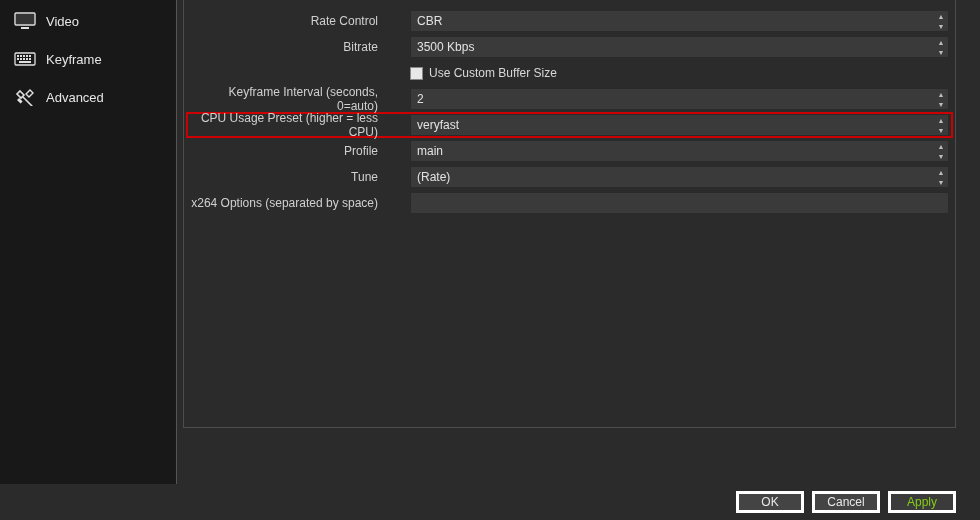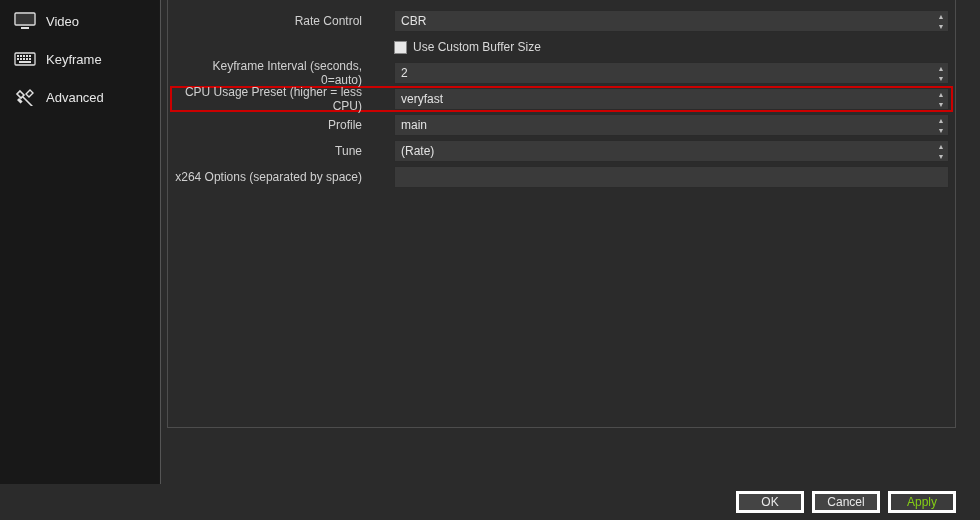--- a/index.html
+++ b/index.html
@@ -15,21 +15,21 @@
     display: flex;
     flex-direction: column;
     width: 980px; height: 520px;
   }
   .top {
     display: flex;
     flex: 1 1 auto;
     min-height: 0;
   }
   .sidebar {
-    width: 160px;
+    width: 176px;
     background: #181818;
     padding-top: 2px;
     border-right: 1px solid #1a1a1a;
   }
   .side-item {
     display: flex;
     align-items: center;
     gap: 10px;
     padding: 10px 12px 10px 14px;
     cursor: pointer;
@@ -212,20 +212,32 @@
               <div class="combo">
                 <span class="combo-val">CBR</span>
                 <div class="stepper">
                   <div class="step-up">▲</div>
                   <div class="step-down">▼</div>
                 </div>
               </div>
             </div>
           </div>
 
+          <div class="row">
+            <div class="label-col">Bitrate</div>
+            <div class="field-col">
+              <div class="numbox">
+                <span class="num-val">3500 Kbps</span>
+                <div class="stepper">
+                  <div class="step-up">▲</div>
+                  <div class="step-down">▼</div>
+                </div>
+              </div>
+            </div>
+          </div>
 
           <div class="row">
             <div class="label-col"></div>
             <div class="field-col">
               <div class="checkbox-line">
                 <span class="cbox unchecked"></span>
                 <span class="cb-label">Use Custom Buffer Size</span>
               </div>
             </div>
           </div>

